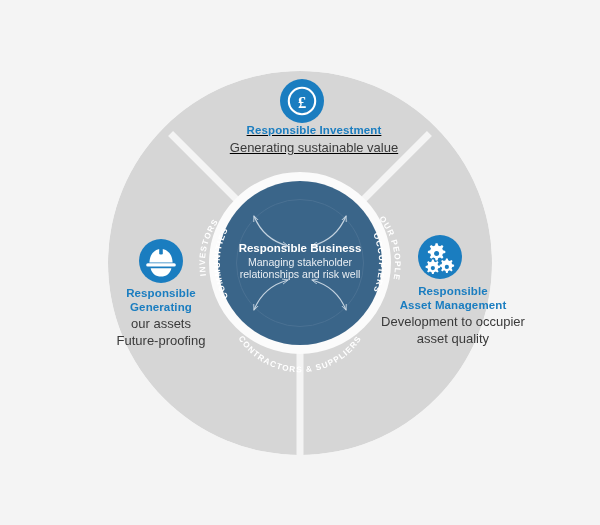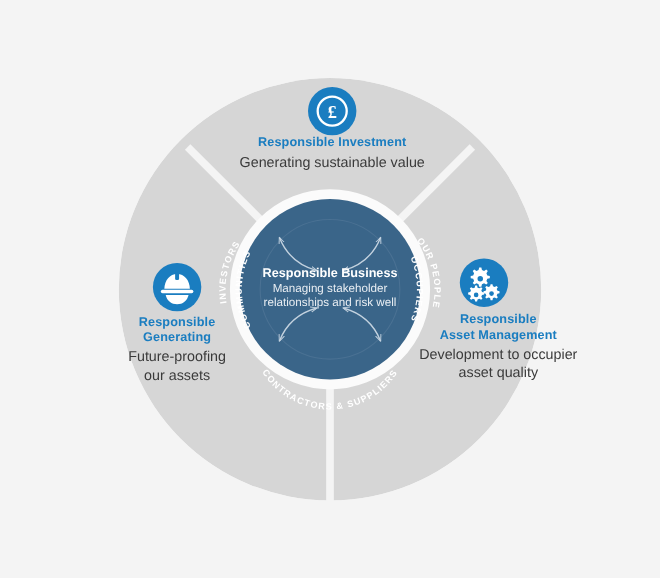--- a/index.html
+++ b/index.html
@@ -140,43 +140,43 @@
       <text class="ctr-line" x="300" y="265.5" text-anchor="middle">Managing stakeholder</text>
       <text class="ctr-line" x="300" y="278" text-anchor="middle">relationships and risk well</text>
     </g>
   </svg>
 
   <svg class="layer" viewBox="0 0 600 525">
     <circle cx="302" cy="101" r="22" fill="#1a7dc0"></circle>
     <circle cx="302" cy="101" r="13.2" fill="none" stroke="#ffffff" stroke-width="2.1"></circle>
     <text x="302" y="107.5" text-anchor="middle" fill="#ffffff" font-family="&quot;Liberation Serif&quot;, serif" font-size="16.5" font-weight="bold">£</text>
   </svg>
-  <div class="node-text" style="left:175px; top:124px; width:254px;">
+  <div class="node-text" style="left:187px; top:124px; width:254px;text-decoration:underline;">
     <div class="node-title">Responsible Investment</div>
     <div class="node-desc">Generating sustainable value</div>
   </div>
 
   <svg class="layer" viewBox="0 0 600 525">
     <circle cx="161" cy="261" r="22" fill="#1a7dc0"></circle>
     <g fill="#ffffff">
 
       <path d="M 161 249 C 167.6 249 172.4 254.6 172.6 262.6 L 149.4 262.6 C 149.6 254.6 154.4 249 161 249 Z"></path>
 
       <rect x="159.2" y="247.2" width="3.6" height="7.4" rx="1.3" fill="#1a7dc0"></rect>
 
       <rect x="146.2" y="263.3" width="29.6" height="3.3" rx="1.6"></rect>
 
       <path d="M 150.6 268.2 C 151.8 273.6 155.9 276.6 161 276.6 C 166.1 276.6 170.2 273.6 171.4 268.2 Z"></path>
     </g>
   </svg>
   <div class="node-text" style="left:86px; top:287px; width:150px;">
     <div class="node-title">Responsible</div>
     <div class="node-title">Generating</div>
+    <div class="node-desc">our assets</div>
     <div class="node-desc">Future-proofing</div>
-    <div class="node-desc">our assets</div>
   </div>
 
   <svg class="layer" viewBox="0 0 600 525">
     <circle cx="440" cy="257" r="22" fill="#1a7dc0"></circle>
     <g fill="#ffffff">
 
       <path d="M 435.6 243.2 l 2.0 0 0.55 2.3 1.9 0.8 2.0 -1.25 1.4 1.4 -1.25 2.0 0.8 1.9 2.3 0.55 0 2.0 -2.3 0.55 -0.8 1.9 1.25 2.0 -1.4 1.4 -2.0 -1.25 -1.9 0.8 -0.55 2.3 -2.0 0 -0.55 -2.3 -1.9 -0.8 -2.0 1.25 -1.4 -1.4 1.25 -2.0 -0.8 -1.9 -2.3 -0.55 0 -2.0 2.3 -0.55 0.8 -1.9 -1.25 -2.0 1.4 -1.4 2.0 1.25 1.9 -0.8 Z"></path>
       <circle cx="436.6" cy="253.5" r="2.5" fill="#1a7dc0"></circle>
 
       <path d="M 432.0 259.6 l 1.7 0 0.45 1.9 1.6 0.65 1.65 -1.05 1.2 1.2 -1.05 1.65 0.65 1.6 1.9 0.45 0 1.7 -1.9 0.45 -0.65 1.6 1.05 1.65 -1.2 1.2 -1.65 -1.05 -1.6 0.65 -0.45 1.9 -1.7 0 -0.45 -1.9 -1.6 -0.65 -1.65 1.05 -1.2 -1.2 1.05 -1.65 -0.65 -1.6 -1.9 -0.45 0 -1.7 1.9 -0.45 0.65 -1.6 -1.05 -1.65 1.2 -1.2 1.65 1.05 1.6 -0.65 Z"></path>

